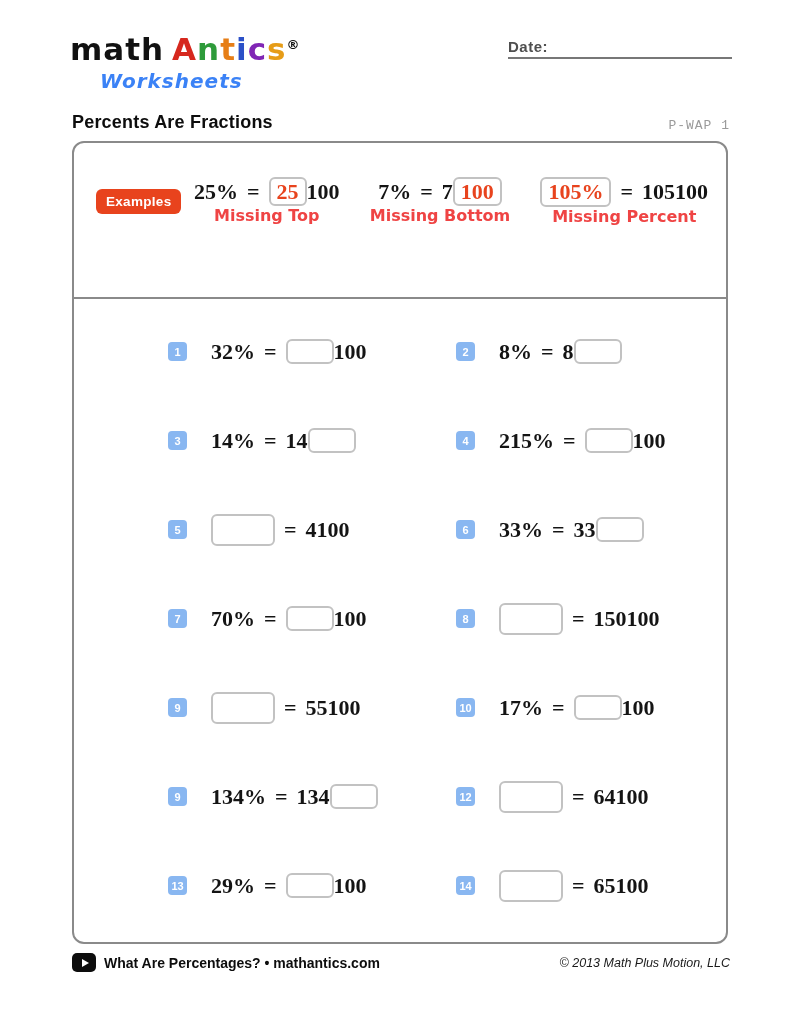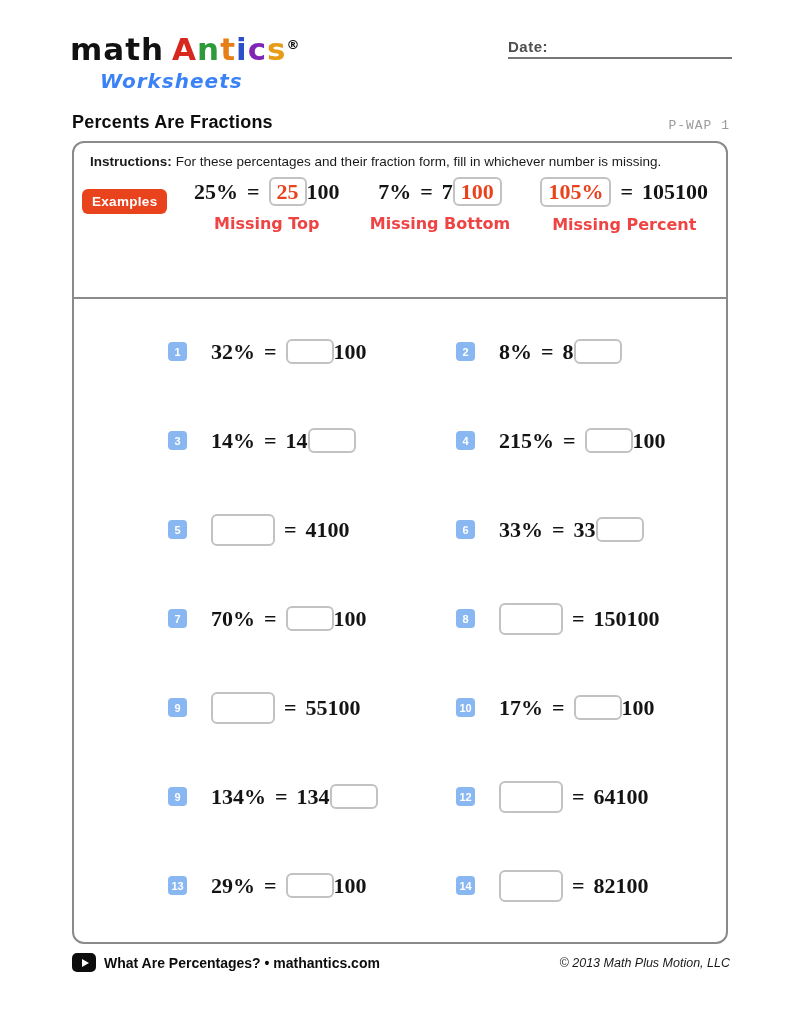--- a/index.html
+++ b/index.html
@@ -27,26 +27,26 @@
   .page-title { font-size:18px; font-weight:bold; color:#0d0d0d; letter-spacing:0.2px; }
   .doc-code { font-family:"Liberation Mono", monospace; font-size:13px; color:#9a9a9a; letter-spacing:1px; }
 
   
   .main-box { position:absolute; top:141px; left:72px; width:656px; height:803px;
     border:2px solid #8a8a8a; border-radius:12px; box-sizing:border-box; background:#fff; }
   .box-top { height:156px; border-bottom:2px solid #8a8a8a; box-sizing:border-box; position:relative; }
   .instructions { padding:11px 16px 0 16px; font-size:13.5px; color:#1a1a1a; }
   .instr-label { font-weight:bold; margin-right:4px; }
 
-  .examples-btn { position:absolute; left:8px; top:46px; background:#e8431d; color:#fff;
+  .examples-btn { position:absolute; left:22px; top:46px; background:#e8431d; color:#fff;
     font-weight:bold; font-size:13.5px; padding:5px 10px; border-radius:6px; letter-spacing:0.3px; }
 
   .examples-row { position:absolute; left:120px; right:18px; top:34px;
     display:flex; justify-content:space-between; }
-  .example { display:flex; flex-direction:column; align-items:center; gap:8px; }
+  .example { display:flex; flex-direction:column; align-items:center; }
   .ex-caption { color:#ef4444; font-weight:bold; font-size:16px; font-family:"DejaVu Sans", sans-serif; }
 
   
   .eq { display:flex; align-items:center; gap:9px;
     font-family:"Liberation Serif", serif; font-size:22px; font-weight:bold; color:#141414; }
   .fraction { display:inline-flex; flex-direction:row; align-items:center; line-height:1.15; }
   .fbar { align-self:stretch; height:2.5px; background:#1a1a1a; margin:2px 0; border-radius:1px; }
   .box { border:2px solid #c2c2c2; border-radius:6px; box-sizing:border-box;
     display:inline-flex; align-items:center; justify-content:center; background:#fff; }
   .box.filled { color:#e8431d; padding:0 6px; min-height:26px; }
@@ -91,23 +91,20 @@
 </div>
 
 <div class="title-row">
   <span class="page-title">Percents Are Fractions</span>
   <span class="doc-code">P-WAP 1</span>
 </div>
 
 <div class="main-box">
 
   <div class="box-top">
-    <div class="instructions">
-      <span class="instr-label">Instructions:</span><span>For these percentages and their fraction form, fill in whichever number is missing.</span>
-    </div>
     <div class="examples-btn">Examples</div>
     <div class="examples-row">
         <div class="example">
           <span class="eq">
             <span>25%</span>
             <span>=</span>
             <span class="fraction">
               <span class="box filled">25</span>
               <span class="fbar"></span>
               <span>100</span>
@@ -298,21 +295,21 @@
             <span>100</span>
           </span>
         </span>
       </div>
       <div class="problem">
         <span class="badge">14</span>
         <span class="eq">
           <span class="box blank-pct"></span>
           <span>=</span>
           <span class="fraction">
-            <span>82</span>
+            <span>65</span>
             <span class="fbar"></span>
             <span>100</span>
           </span>
         </span>
       </div>
     </div>
 </div>
 
 <div class="footer">
   <div class="footer-left">

